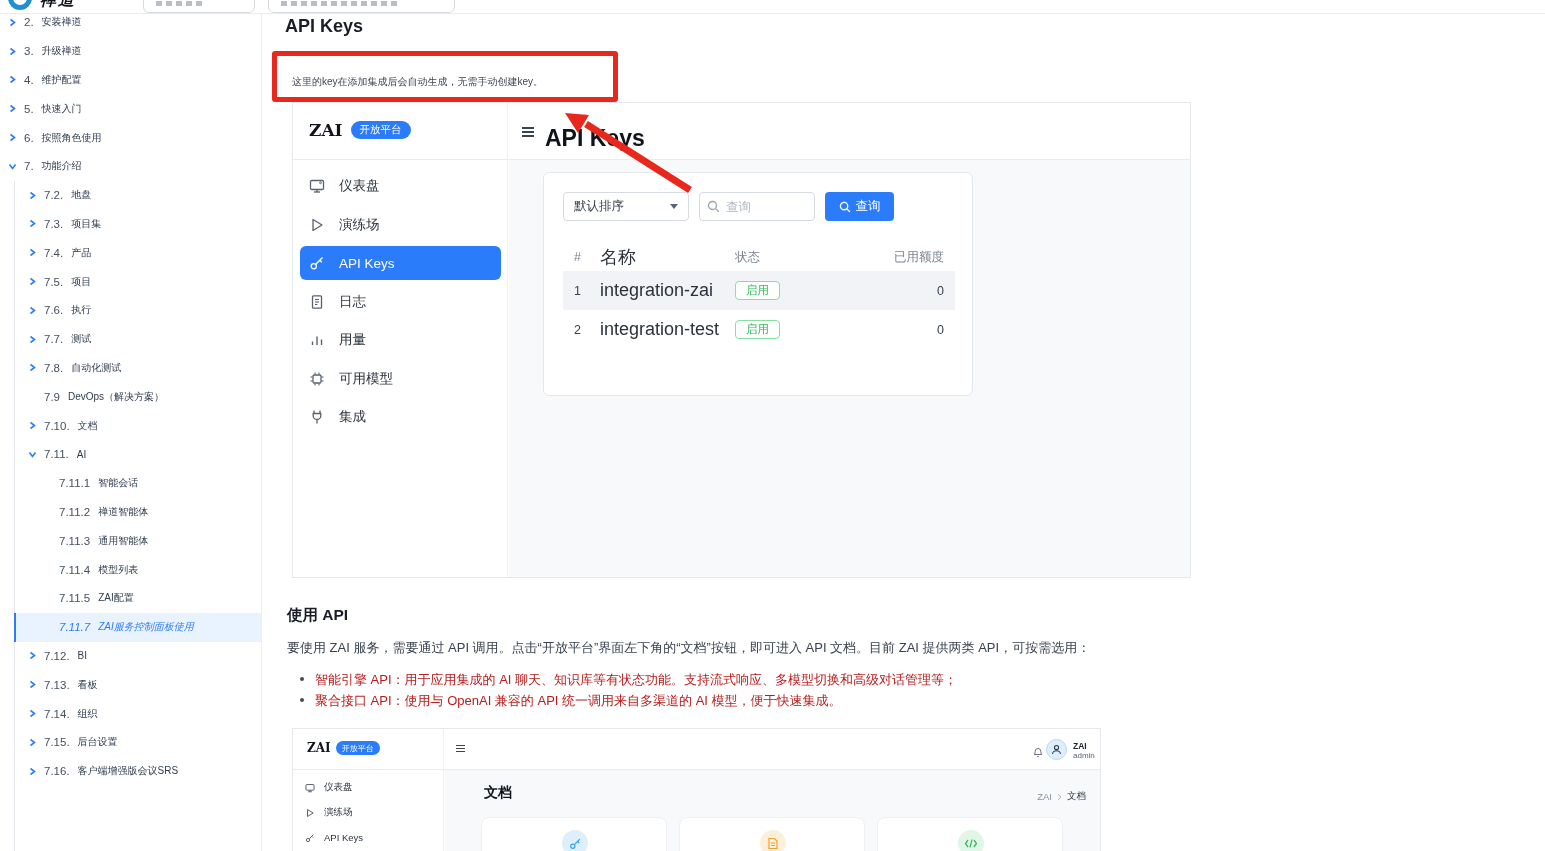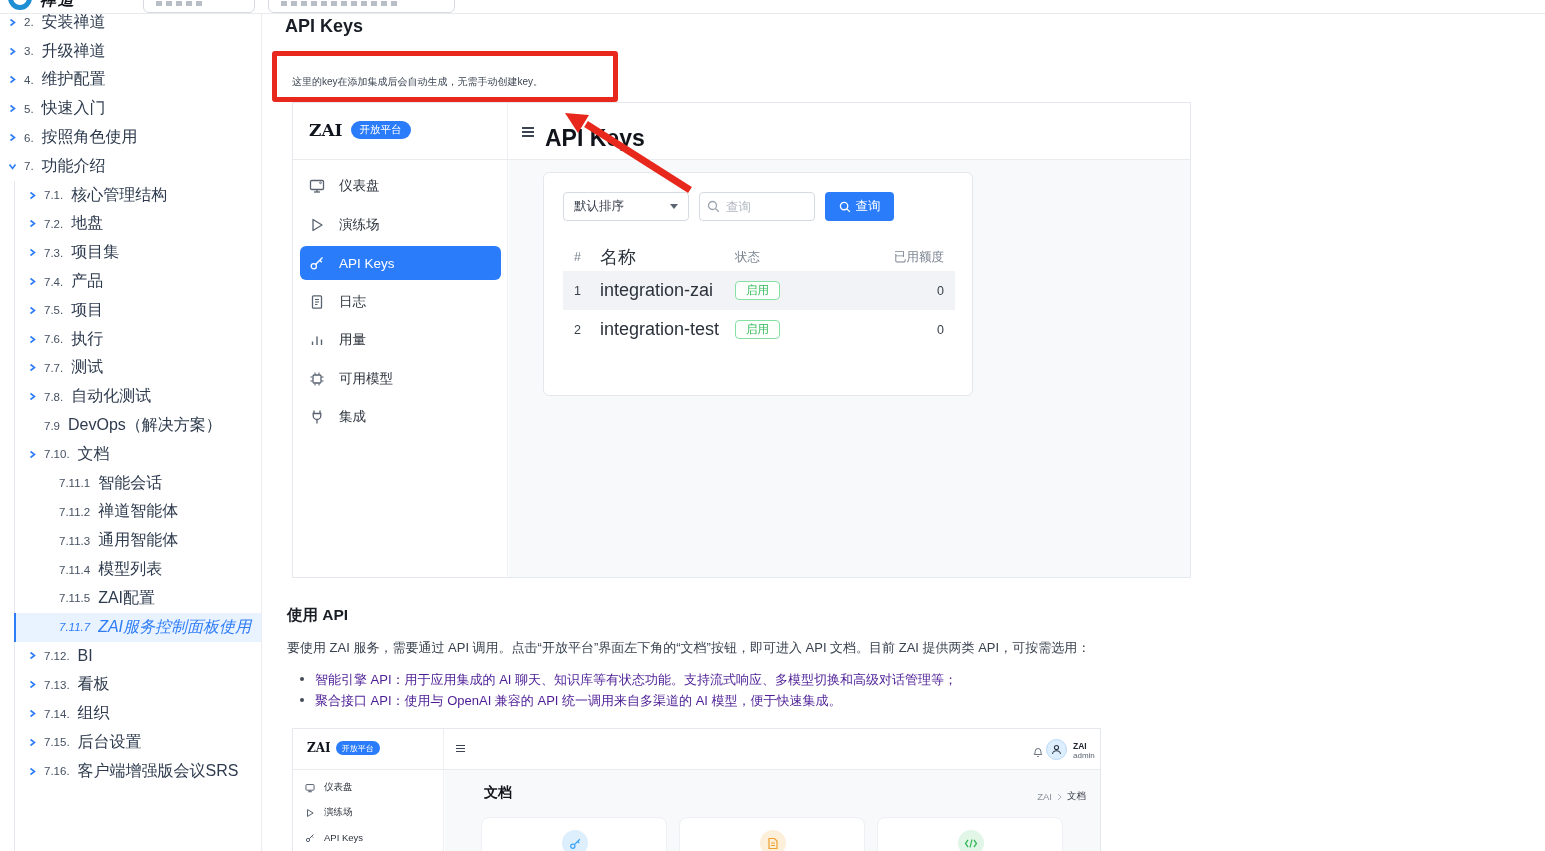--- a/index.html
+++ b/index.html
@@ -21,21 +21,21 @@
 
   
   #docs-sidebar { position:absolute; left:0; top:14px; width:262px; height:837px; background:#fff;
     border-right:1px solid #ebedf1; overflow:hidden; z-index:5; }
   #indent-guide { position:absolute; left:14px; top:167px; bottom:0; width:1px; background:#e4e7ec; }
   .tree-row { position:relative; display:flex; align-items:center; height:28.8px; font-size:13px;
     color:#2e3b4e; cursor:pointer; white-space:nowrap; }
   .tree-row:first-child { margin-top:-6px; }
   .tree-row .chev { width:16px; display:inline-flex; align-items:center; flex:0 0 16px; }
   .tree-row .num { color:#445061; font-size:11.5px; margin-right:8px; }
-  .tree-row .lab { font-size:16px; }
+  .tree-row .lab { font-size:10px; }
   .lvl1 { padding-left:8px; }
   .lvl2 { padding-left:28px; }
   .lvl3 { padding-left:43px; }
   .tree-row.active { background:linear-gradient(90deg, transparent 15px, #e9f3ff 15px); }
   .tree-row.active::before { content:""; position:absolute; left:14px; top:0; bottom:0; width:2px; background:#2e7cf6; }
   .tree-row.active .num, .tree-row.active .lab { color:#2e7cf6;font-style:italic; }
 
   
   #article-title { position:absolute; left:285px; top:16px; font-size:18px; font-weight:bold; color:#191e26; z-index:4; }
   #red-callout { position:absolute; left:272px; top:51px; width:346px; height:51px;
@@ -83,21 +83,21 @@
   .c1 { width:37px; padding-left:11px; }
   .c2 { width:135px; font-size:18px; color:#2b323c; }
   .c3 { width:74px; }
   .c4 { width:135px; text-align:right; }
   .pill { display:inline-block; border:1px solid #86e0a4; color:#2fb857; background:#fdfffd;
     border-radius:4px; font-size:11.5px; padding:3px 10px; line-height:1; }
 
   
   #usage-title { position:absolute; left:287px; top:605px; font-size:15.5px; font-weight:bold; color:#191e26; }
   #usage-para { position:absolute; left:287px; top:639px; font-size:13px; color:#39424f; width:1030px; }
-  .bullet { position:absolute; left:300px; display:flex; gap:11px; font-size:13px; color:#4c1d95; }
+  .bullet { position:absolute; left:300px; display:flex; gap:11px; font-size:13px; color:#b91c1c; }
   .bullet .dot { width:4px; height:4px; border-radius:50%; background:#444c58; margin-top:6px; flex:0 0 4px; }
   #bullet-1 { top:671px; } #bullet-2 { top:692px; }
 
   
   #fig2 { position:absolute; left:292px; top:728px; width:809px; height:200px; background:#fff;
     border:1px solid #e5e8ec; overflow:hidden; z-index:3; }
   #fig2-sb { position:absolute; left:0; top:0; width:151px; height:100%; background:#fff; border-right:1px solid #edeff2; }
   #fig2-divider { position:absolute; left:0; top:40px; width:100%; height:1px; background:#e9ecef; }
   .zai-logo-row.small { left:14px; top:12px; gap:5px; }
   .zai-logo.small { font-size:12px; }
@@ -194,29 +194,20 @@
         </span>
         <span class="num">7.</span>
         <span class="lab">功能介绍</span>
       </div>
       <div class="tree-row lvl2">
         <span class="chev">
           <svg width="9" height="9" viewBox="0 0 9 9">
             <polyline points="2.5,1.5 6.5,4.5 2.5,7.5" fill="none" stroke="#2e7cf6" stroke-width="1.6"></polyline>
           </svg>
         </span>
-        <span class="num">7.1.</span>
-        <span class="lab">核心管理结构</span>
-      </div>
-      <div class="tree-row lvl2">
-        <span class="chev">
-          <svg width="9" height="9" viewBox="0 0 9 9">
-            <polyline points="2.5,1.5 6.5,4.5 2.5,7.5" fill="none" stroke="#2e7cf6" stroke-width="1.6"></polyline>
-          </svg>
-        </span>
         <span class="num">7.2.</span>
         <span class="lab">地盘</span>
       </div>
       <div class="tree-row lvl2">
         <span class="chev">
           <svg width="9" height="9" viewBox="0 0 9 9">
             <polyline points="2.5,1.5 6.5,4.5 2.5,7.5" fill="none" stroke="#2e7cf6" stroke-width="1.6"></polyline>
           </svg>
         </span>
         <span class="num">7.3.</span>
@@ -273,20 +264,29 @@
         <span class="lab">DevOps（解决方案）</span>
       </div>
       <div class="tree-row lvl2">
         <span class="chev">
           <svg width="9" height="9" viewBox="0 0 9 9">
             <polyline points="2.5,1.5 6.5,4.5 2.5,7.5" fill="none" stroke="#2e7cf6" stroke-width="1.6"></polyline>
           </svg>
         </span>
         <span class="num">7.10.</span>
         <span class="lab">文档</span>
+      </div>
+      <div class="tree-row lvl2">
+        <span class="chev">
+          <svg width="9" height="9" viewBox="0 0 9 9">
+            <polyline points="1.5,2.5 4.5,6.5 7.5,2.5" fill="none" stroke="#2e7cf6" stroke-width="1.6"></polyline>
+          </svg>
+        </span>
+        <span class="num">7.11.</span>
+        <span class="lab">AI</span>
       </div>
       <div class="tree-row lvl3">
         <span class="chev"></span>
         <span class="num">7.11.1</span>
         <span class="lab">智能会话</span>
       </div>
       <div class="tree-row lvl3">
         <span class="chev"></span>
         <span class="num">7.11.2</span>
         <span class="lab">禅道智能体</span>

